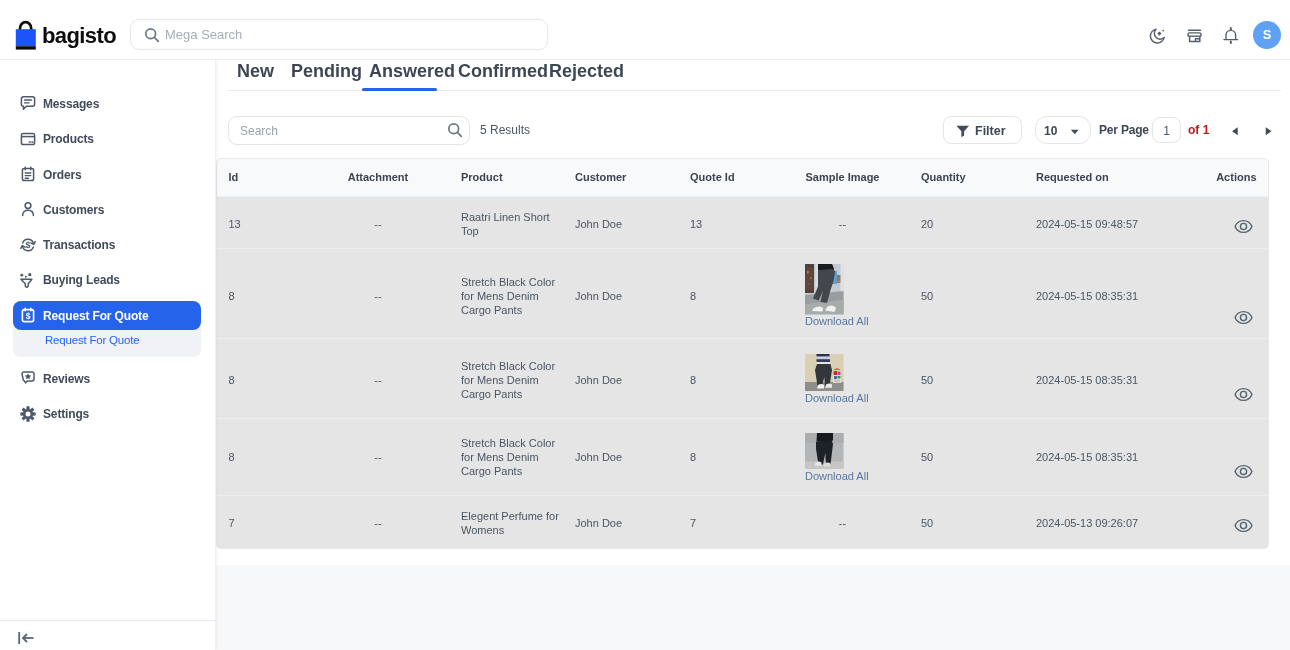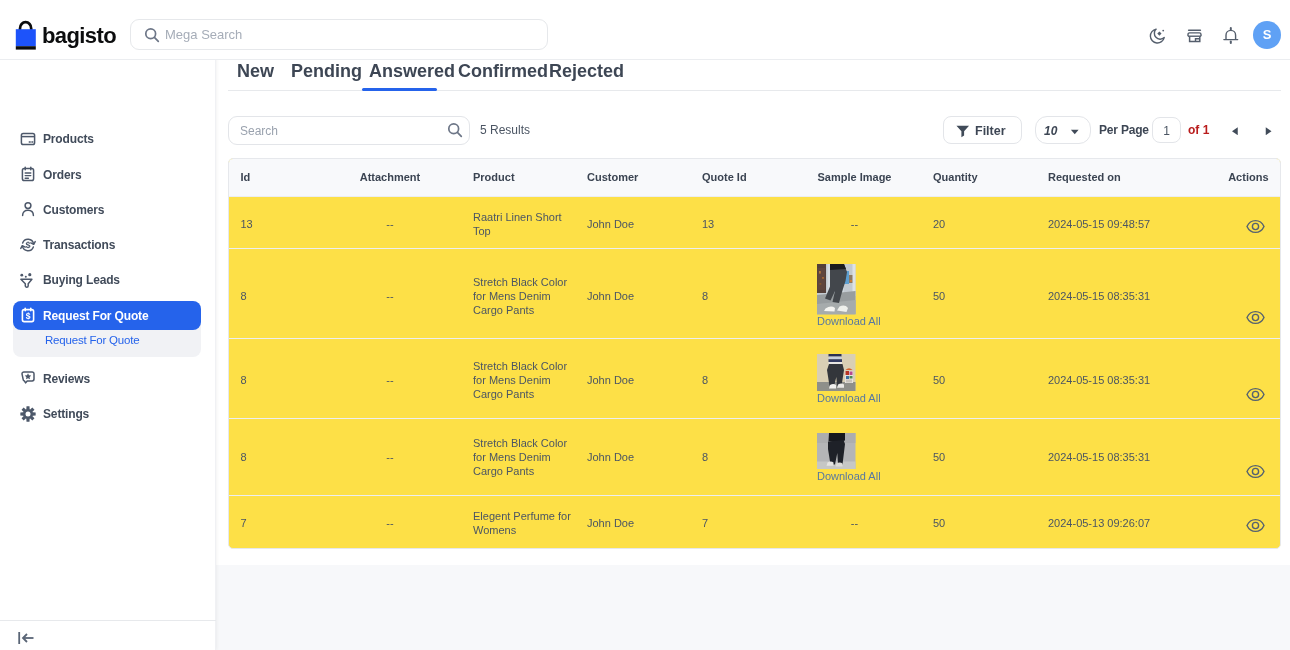--- a/index.html
+++ b/index.html
@@ -29,29 +29,29 @@
 .tab { position:absolute; top:61px; font-size:18px; font-weight:bold; color:#3d4654; }
 .tabline { position:absolute; left:228px; top:90px; width:1053px; height:1px; background:#e7e9ec; }
 .tabactive { position:absolute; left:362px; top:88px; width:75px; height:2.6px; background:#2563eb; border-radius:2px; }
 
 .searchbox { position:absolute; left:228px; top:116px; width:242px; height:28.5px; border:1px solid #e3e5e9; border-radius:9px; }
 .searchbox span { position:absolute; left:11px; top:7px; font-size:12px; color:#9aa2ae; }
 .results { position:absolute; left:480px; top:123px; font-size:12px; color:#4b5563; }
 
 .filterbtn { position:absolute; left:943px; top:116px; width:79px; height:28px; border:1px solid #e3e5e9; border-radius:8px; }
 .filterbtn .tx { position:absolute; left:31px; top:7px; font-size:12.5px; font-weight:600; color:#3d4654; }
-.perpage { position:absolute; left:1035px; top:116px; width:56px; height:28px; border:1px solid #e3e5e9; border-radius:12px;font-style:italic; }
+.perpage { position:absolute; left:1035px; top:116px; width:56px; height:28px; border:1px solid #e3e5e9; border-radius:12px; }
 .perpage .tx { position:absolute; left:8px; top:7px; font-size:12px; font-weight:600; color:#3d4654; }
 .pplabel { position:absolute; left:1099px; top:123px; font-size:12px; font-weight:600; color:#3d4654; letter-spacing:-0.2px; }
 .pageinput { position:absolute; left:1152px; top:117px; width:29px; height:26px; border:1px solid #e3e5e9; border-radius:8px; }
 .pageinput span { position:absolute; left:0; right:0; top:6px; text-align:center; font-size:12px; color:#4b5563; }
 .of1 { position:absolute; left:1188px; top:123px; font-size:12px; font-weight:600; color:#b91c1c; }
 
 
-.dg { position:absolute; left:228px; top:158px; width:1053px; height:391px; border:1px solid #e6e8ec; border-radius:5px; background:#fde047; }
+.dg { position:absolute; left:216px; top:158px; width:1053px; height:391px; border:1px solid #e6e8ec; border-radius:5px; background:#e5e5e5; }
 .dg-head { position:absolute; left:0; top:0; width:1051px; height:36.5px; background:#f8f9fb; border-radius:4px 4px 0 0; }
 .hline { position:absolute; left:0; width:1051px; height:1px; background:#eceef1; }
 .ct { position:absolute; font-size:11px; color:#4b5563; line-height:14px; white-space:nowrap; }
 .hd { font-weight:bold; color:#3b4452; }
 .ctr { text-align:center; }
 .dl { color:#5878a0; }
 .eye { position:absolute; left:1017px; width:19px; height:15px; }
 .simg { position:absolute; left:588px; width:38.5px; }
 
 .graybottom { position:absolute; left:216px; top:565px; width:1074px; height:85px; background:#f7f8fa; }
@@ -94,20 +94,27 @@
     <path d="M7.8 1 v1.4" stroke="#545e6c" stroke-width="2" stroke-linecap="round" fill="none"></path>
     <path d="M3 12.6 V8.2 a4.8 4.8 0 0 1 9.6 0 v4.4" fill="none" stroke="#545e6c" stroke-width="1.4"></path>
     <path d="M0.9 12.6 H14.7" stroke="#545e6c" stroke-width="1.4" stroke-linecap="round"></path>
     <path d="M7.8 14.6 v1.4" stroke="#545e6c" stroke-width="2" stroke-linecap="round"></path>
   </svg>
   <div class="avatar">S</div>
 </div>
 
 <div class="sidebar">
   <div class="subwrap"></div>
+  <div class="mi" style="top:43.8px;">
+      <span class="ic" id="ic-msg"><svg width="16" height="16" viewBox="0 0 16 16">
+          <path d="M3.4 1.8 h9.2 a2 2 0 0 1 2 2 v5.4 a2 2 0 0 1 -2 2 h-6.3 l-2.9 2.9 v-2.9 h0 a2 2 0 0 1 -2 -2 V3.8 a2 2 0 0 1 2 -2 z" fill="none" stroke="#4d586a" stroke-width="1.5" stroke-linejoin="round"></path>
+          <path d="M4.6 5 h6.8 M4.6 7.9 h4.4" stroke="#4d586a" stroke-width="1.4" stroke-linecap="round"></path>
+        </svg></span>
+      <span class="tx">Messages</span>
+    </div>
   <div class="mi" style="top:79.3px;">
       <span class="ic" id="ic-prod"><svg width="16" height="16" viewBox="0 0 16 16">
           <rect x="1.4" y="2.4" width="13.2" height="11.2" rx="1.8" fill="none" stroke="#4d586a" stroke-width="1.5"></rect>
           <path d="M1.6 5.6 h12.8" stroke="#4d586a" stroke-width="1.5"></path>
           <path d="M9.3 10.9 h0.9 M11.9 10.9 h0.9" stroke="#4d586a" stroke-width="1.5" stroke-linecap="round"></path>
         </svg></span>
       <span class="tx">Products</span>
     </div>
   <div class="mi" style="top:114.5px;">
       <span class="ic" id="ic-ord"><svg width="16" height="16" viewBox="0 0 16 16">

